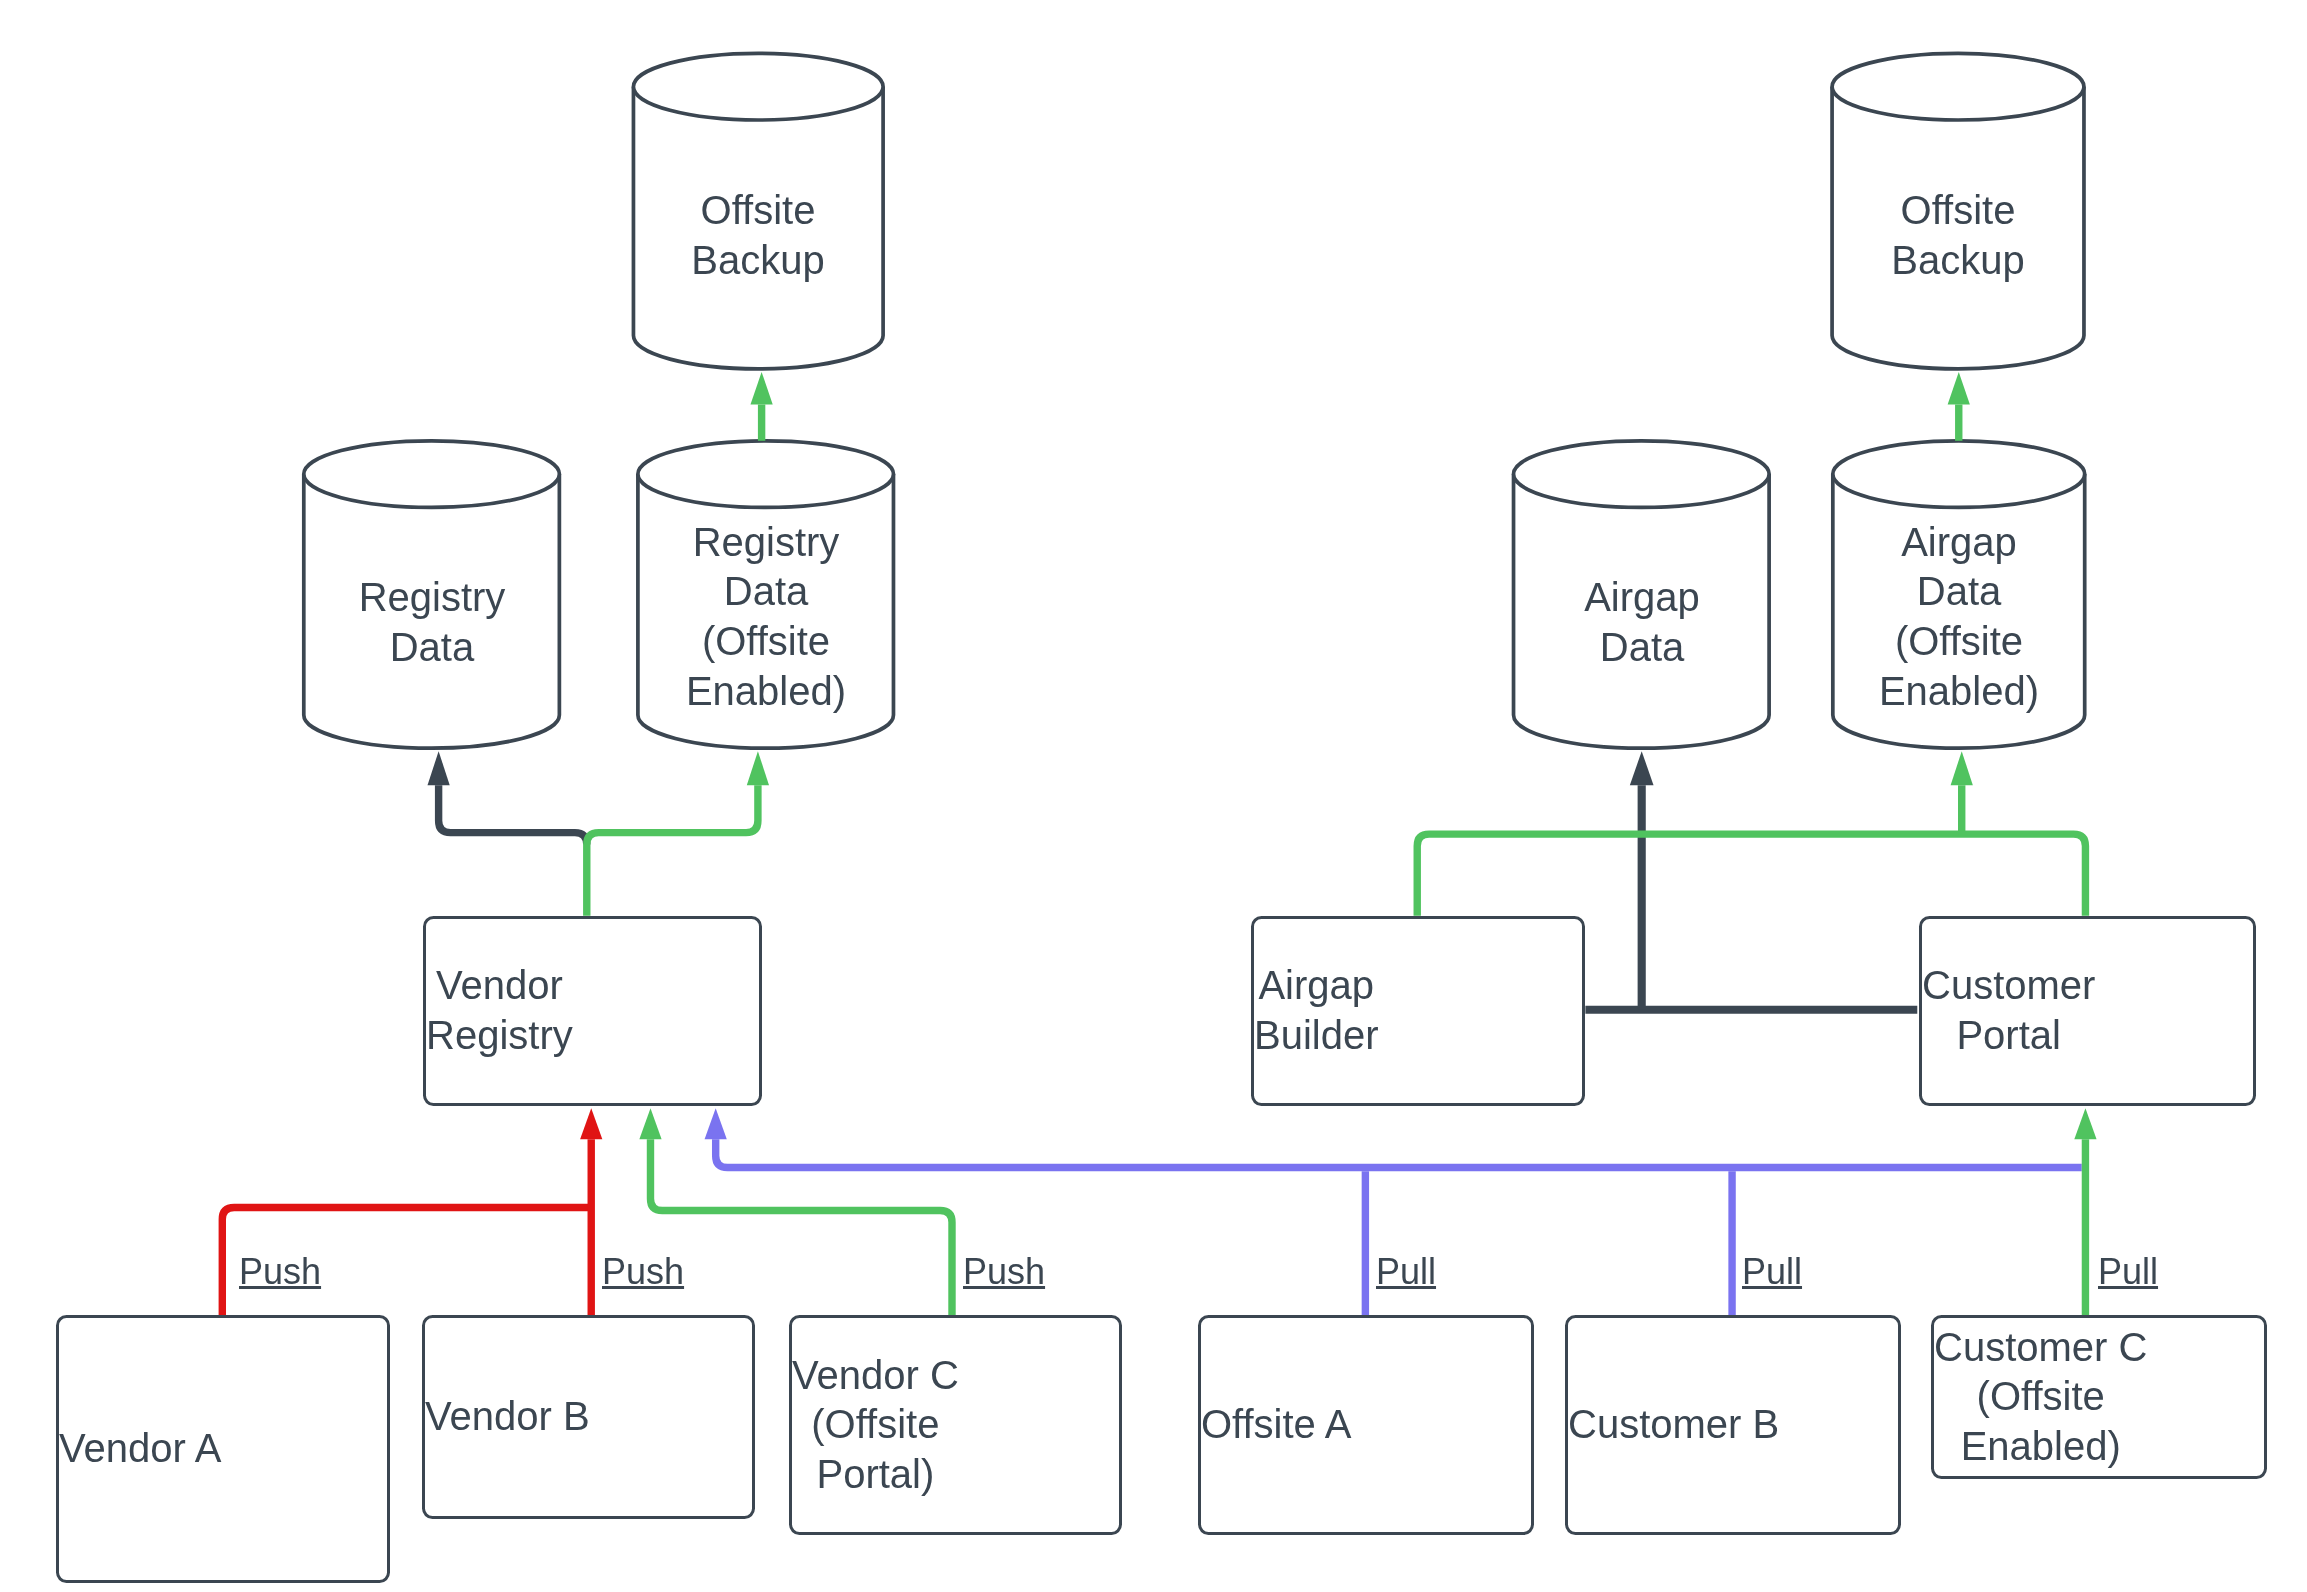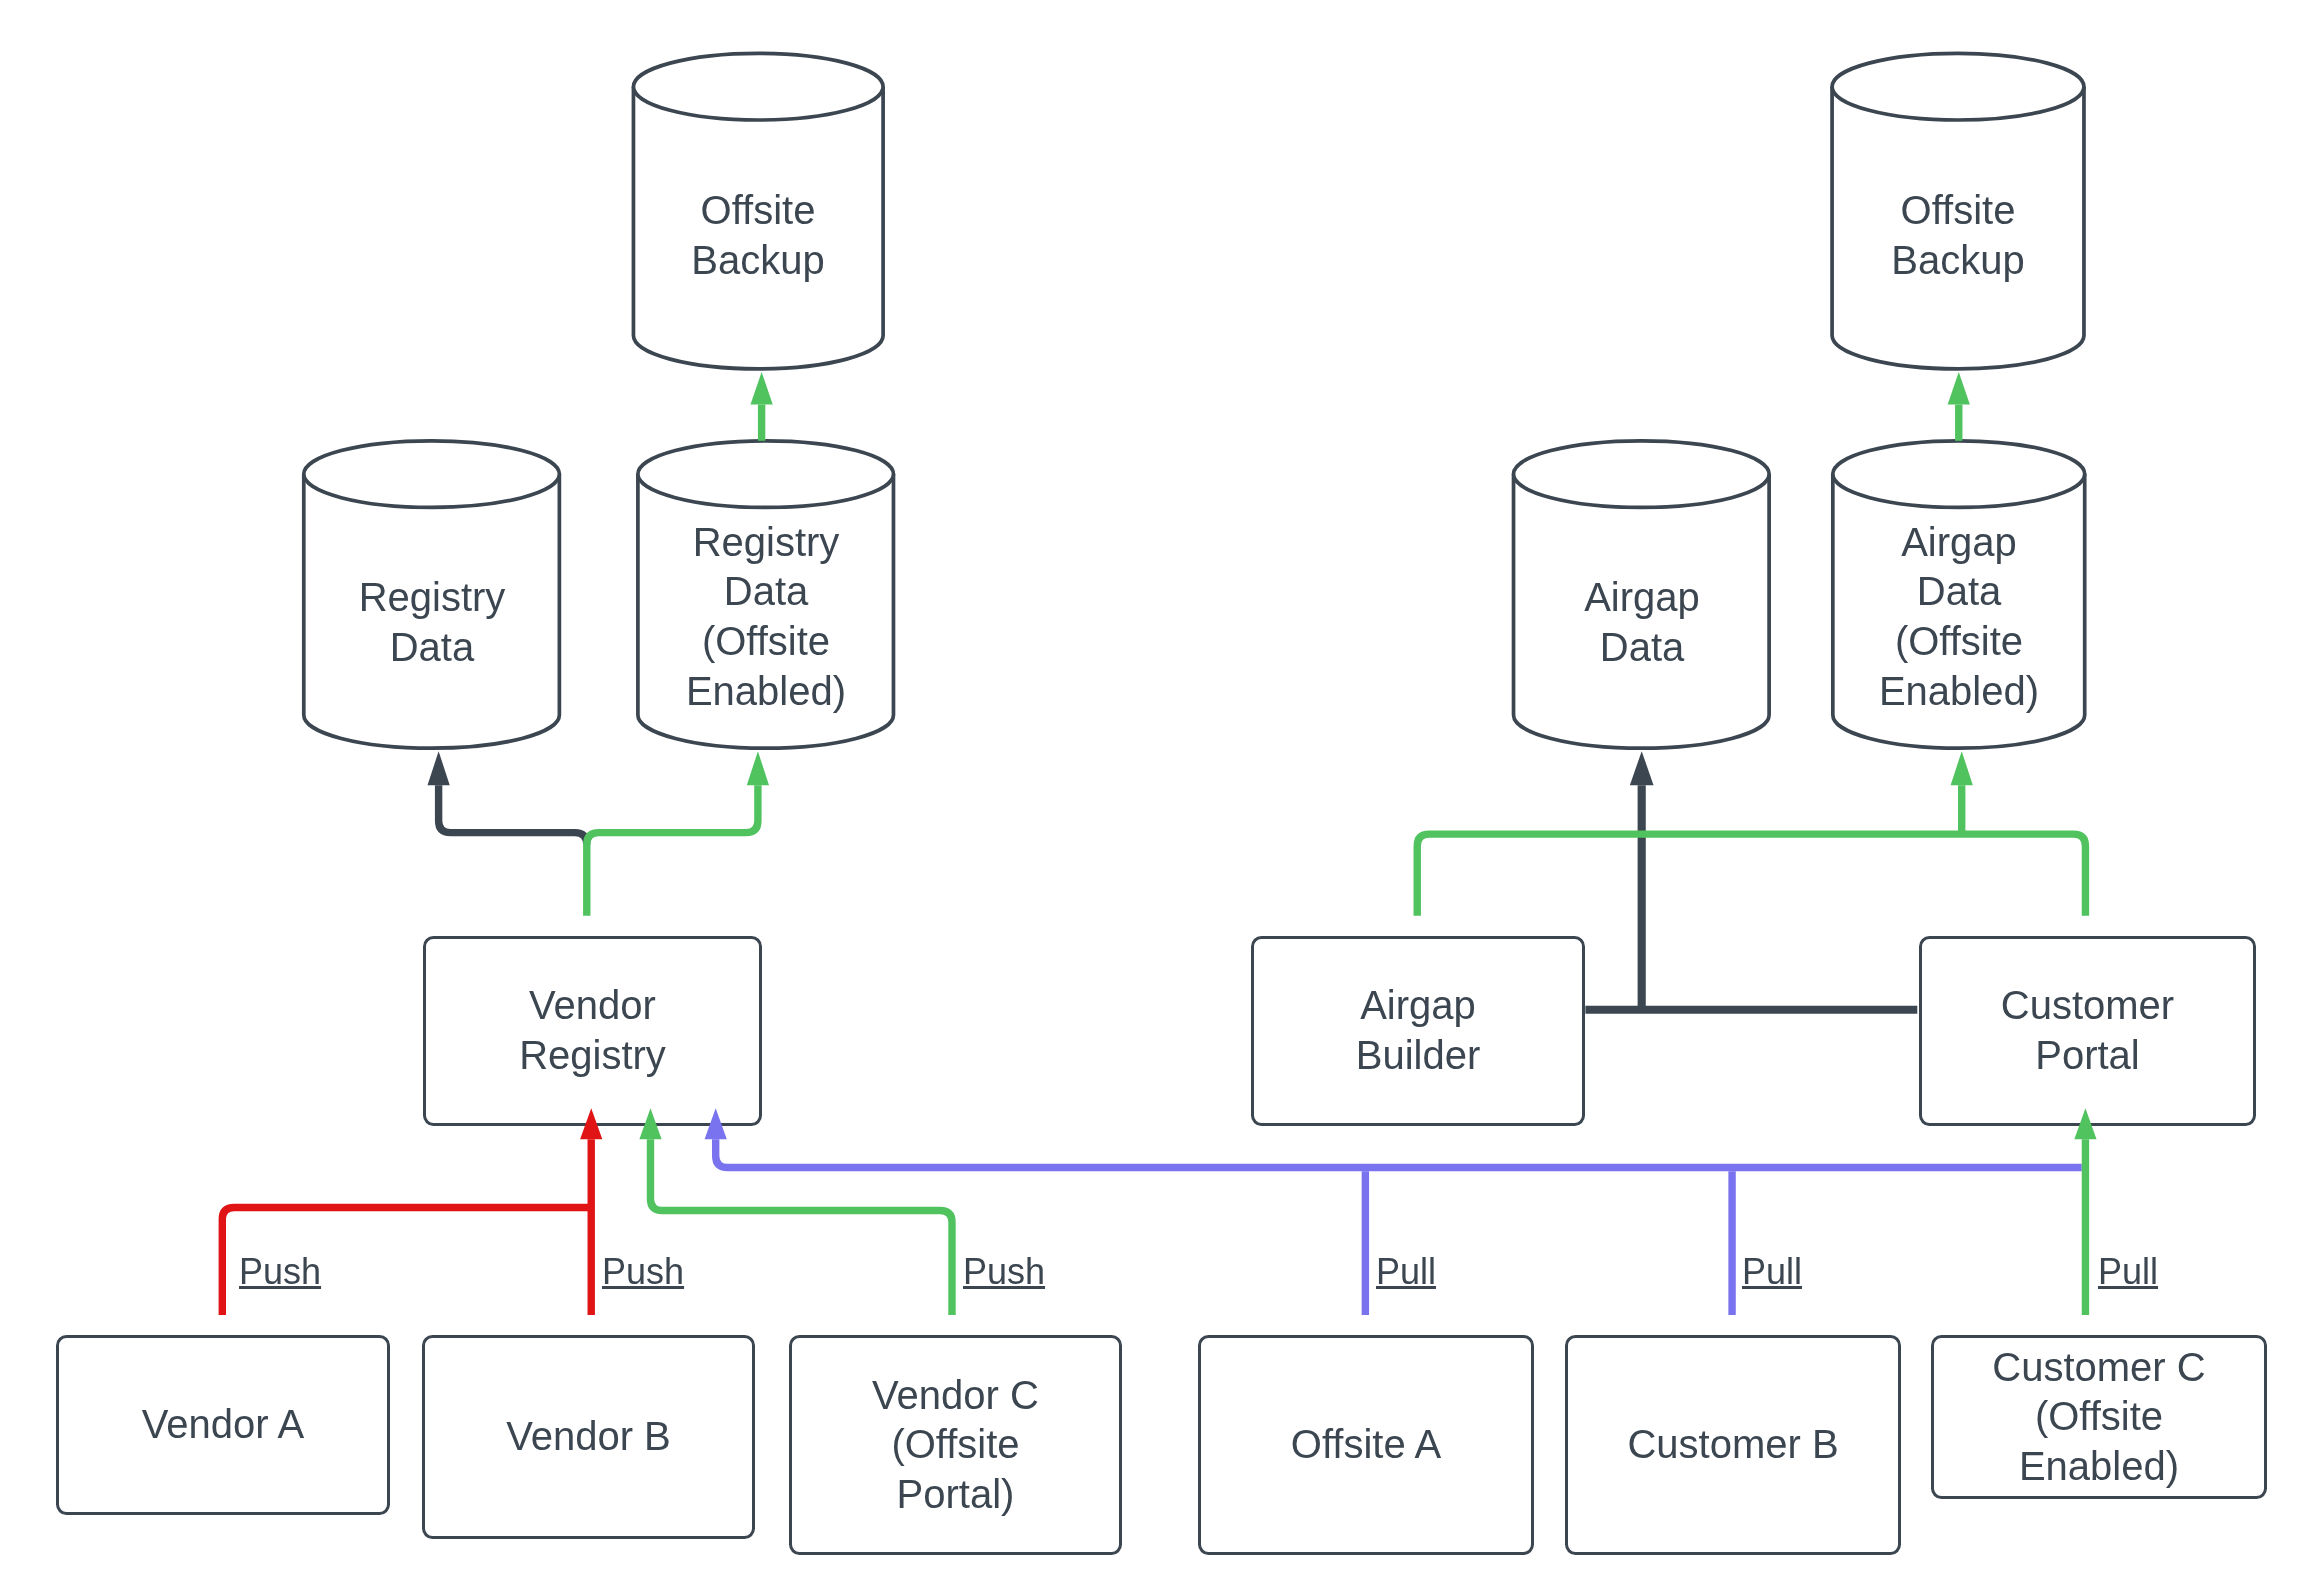--- a/index.html
+++ b/index.html
@@ -19,24 +19,23 @@
     font-family:"Liberation Sans", sans-serif;
     color:var(--text);
     overflow:hidden;
   }
   
   .node{
     position:absolute;
     border:3.7px solid var(--stroke-dark);
     border-radius:10.4px;
     background:#ffffff;
-    display:flex;align-items:center;justify-content:center;
+    display:flex;align-items:center;
     text-align:center;
     z-index:1;
-    margin-top:20px;
   }
   .node-label, .cyl-label-text{
     font-size:40px;
     line-height:1.24;
     white-space:pre-line;
     color:var(--text);
   }
   
   .cyl-label{
     position:absolute;
@@ -86,21 +85,21 @@
   <div class="node" style="left:1251px;top:916px;width:334px;height:190px">
     <span class="node-label">Airgap
 Builder</span>
   </div>
 
   <div class="node" style="left:1919px;top:916px;width:337px;height:190px">
     <span class="node-label">Customer
 Portal</span>
   </div>
 
-  <div class="node" style="left:56px;top:1315px;width:334px;height:180px">
+  <div class="node" style="left:56px;top:1315px;width:334px;height:268px">
     <span class="node-label">Vendor A</span>
   </div>
 
   <div class="node" style="left:422px;top:1315px;width:333px;height:204px">
     <span class="node-label">Vendor B</span>
   </div>
 
   <div class="node" style="left:789px;top:1315px;width:333px;height:220px">
     <span class="node-label">Vendor C
 (Offsite

